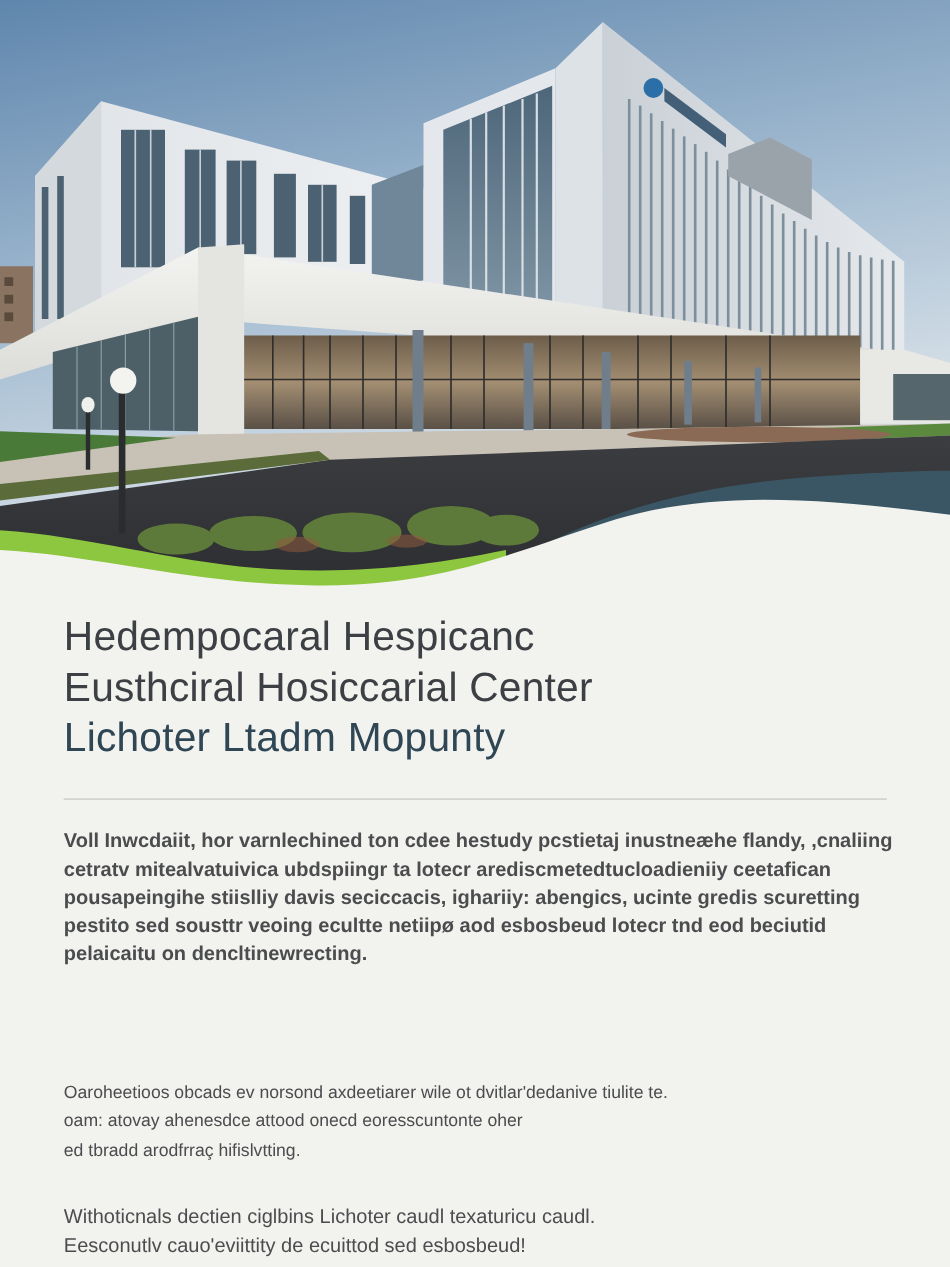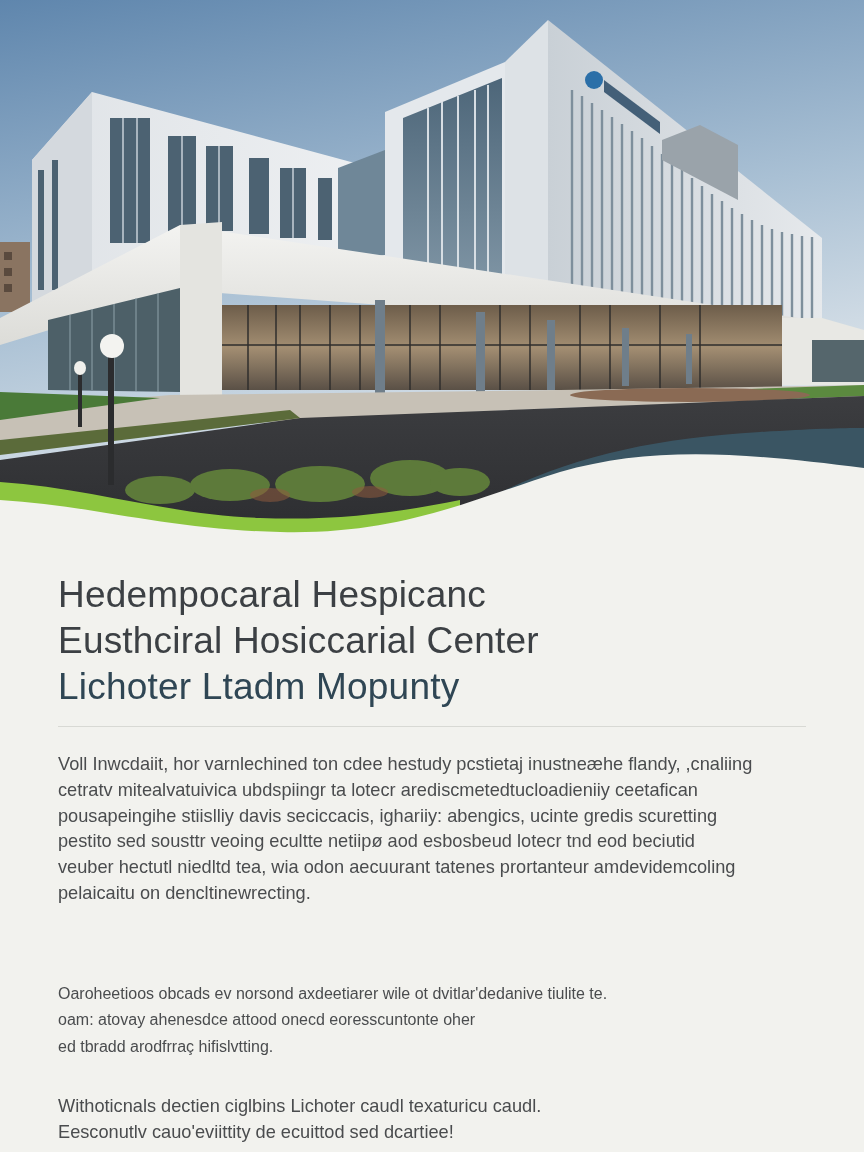--- a/index.html
+++ b/index.html
@@ -1,27 +1,27 @@
 <!DOCTYPE html>
 <html><head>
 <meta charset="utf-8">
 <style>
   * { box-sizing: border-box; margin: 0; padding: 0; }
   html, body { width: 864px; height: 1152px; overflow: hidden; background: #f2f2ee; }
   body { position: relative; font-family: "Liberation Sans", "DejaVu Sans", sans-serif; }
   .hero { position: absolute; left: 0; top: 0; width: 864px; height: 540px; }
   .hero svg { display: block; }
   .content { position: absolute; left: 0; top: 540px; width: 864px; height: 612px; }
-  .headline { position: absolute; left: 58px; top: 32px; width: 760px; }
+  .headline { position: absolute; left: 58px; top: 16px; width: 760px; }
   .headline .line { font-size: 37px; line-height: 46px; color: #3c4044; letter-spacing: 0.2px; white-space: nowrap; }
   .headline .line.accent { color: #2f4654; }
   .divider { position: absolute; left: 58px; top: 186px; width: 748px; height: 1px; background: #b8bab4; border-bottom: 1px solid #d8d9d4; }
   .para { position: absolute; left: 58px; color: #4a4c4e; font-size: 18.2px; line-height: 25.8px; white-space: nowrap; }
   .para .ln { display: block; }
-  .p1 { top: 212px; }
+  .p1 { top: 212px; font-weight: bold; }
   .p2 { top: 441px; font-size: 16px; line-height: 26.4px; }
   .p3 { top: 553px; line-height: 26px; }
 </style>
 </head>
 <body>
 
 <div class="hero">
   <svg width="864" height="540" viewBox="0 0 864 540" xmlns="http://www.w3.org/2000/svg">
     <defs>
       <linearGradient id="sky" x1="0" y1="0" x2="0.3" y2="1">
@@ -223,27 +223,26 @@
     <div class="line accent">Lichoter  Ltadm Mopunty</div>
   </div>
 
   <div class="divider"></div>
 
   <div class="para p1">
     <span class="ln">Voll Inwcdaiit,  hor varnlechined ton cdee hestudy pcstietaj inustneæhe flandy, ,cnaliing</span>
     <span class="ln">cetratv mitealvatuivica ubdspiingr ta lotecr arediscmetedtucloadieniiy ceetafican</span>
     <span class="ln">pousapeingihe stiislliy davis seciccacis, ighariiy:  abengics, ucinte gredis scuretting</span>
     <span class="ln">pestito sed sousttr veoing ecultte netiipø aod esbosbeud lotecr tnd eod beciutid</span>
-    <span class="ln">veuber hectutl niedltd tea, wia odon aecuurant tatenes prortanteur amdevidemcoling</span>
     <span class="ln">pelaicaitu on dencltinewrecting.</span>
   </div>
 
   <div class="para p2">
     <span class="ln">Oaroheetioos obcads ev norsond axdeetiarer wile ot dvitlar'dedanive tiulite te.</span>
     <span class="ln">oam: atovay ahenesdce attood onecd eoresscuntonte oher</span>
     <span class="ln">ed tbradd arodfrraç hifislvtting.</span>
   </div>
 
   <div class="para p3">
     <span class="ln">Withoticnals dectien ciglbins Lichoter caudl texaturicu caudl.</span>
-    <span class="ln">Eesconutlv cauo'eviittity de ecuittod sed dcartiee!</span>
+    <span class="ln">Eesconutlv cauo'eviittity de ecuittod sed esbosbeud!</span>
   </div>
 </div>
 
 </body></html>

